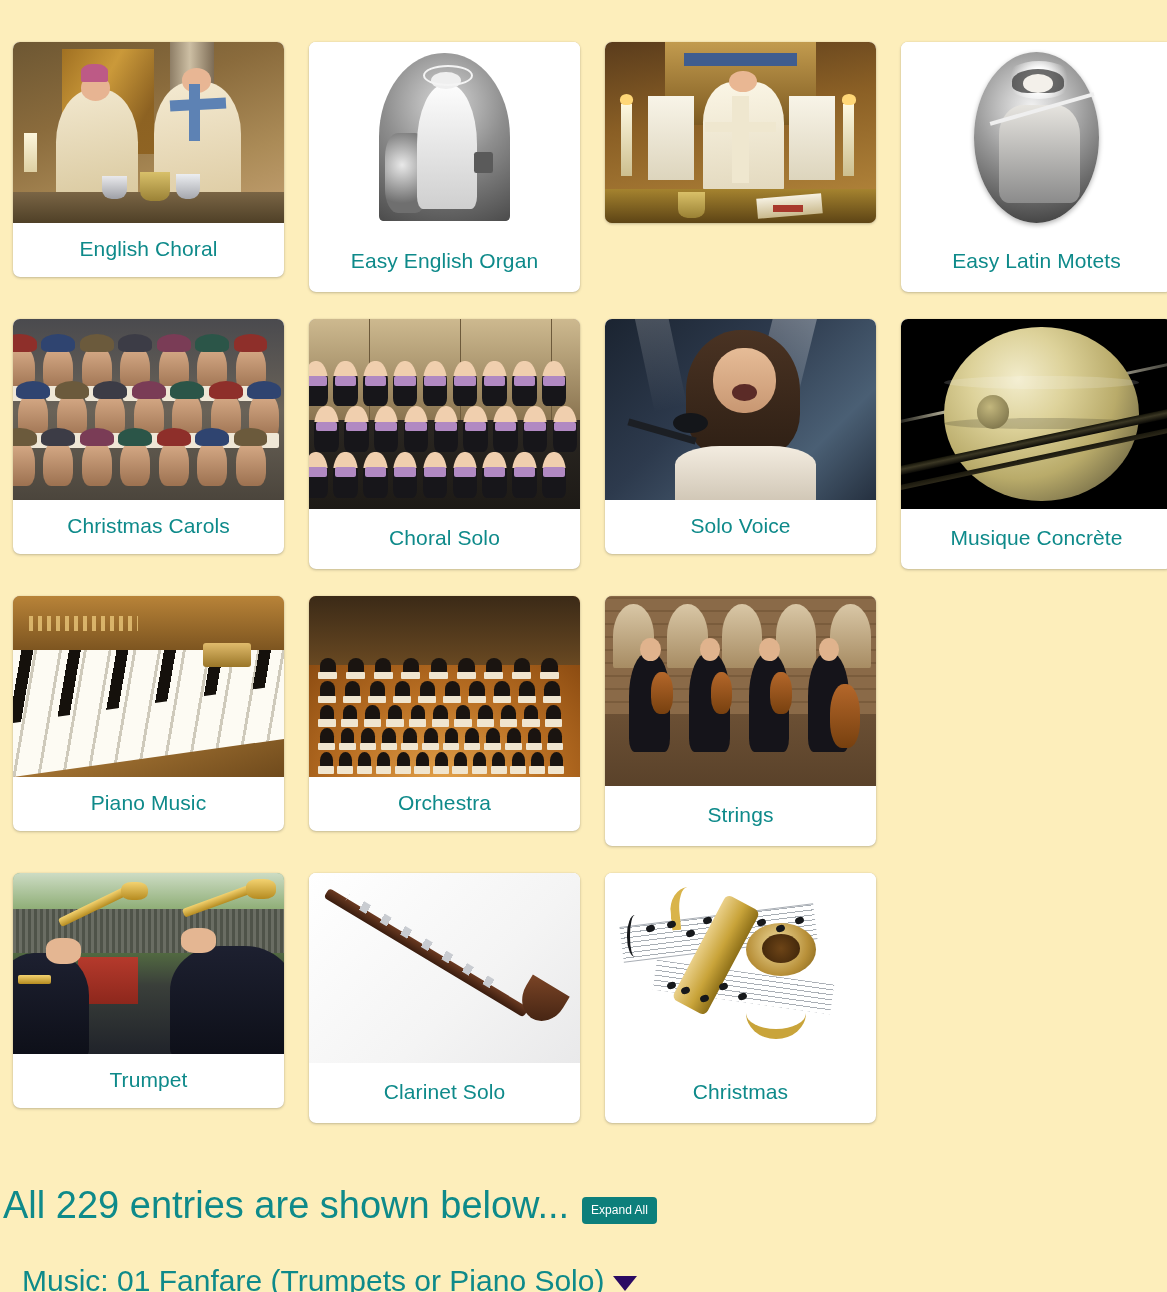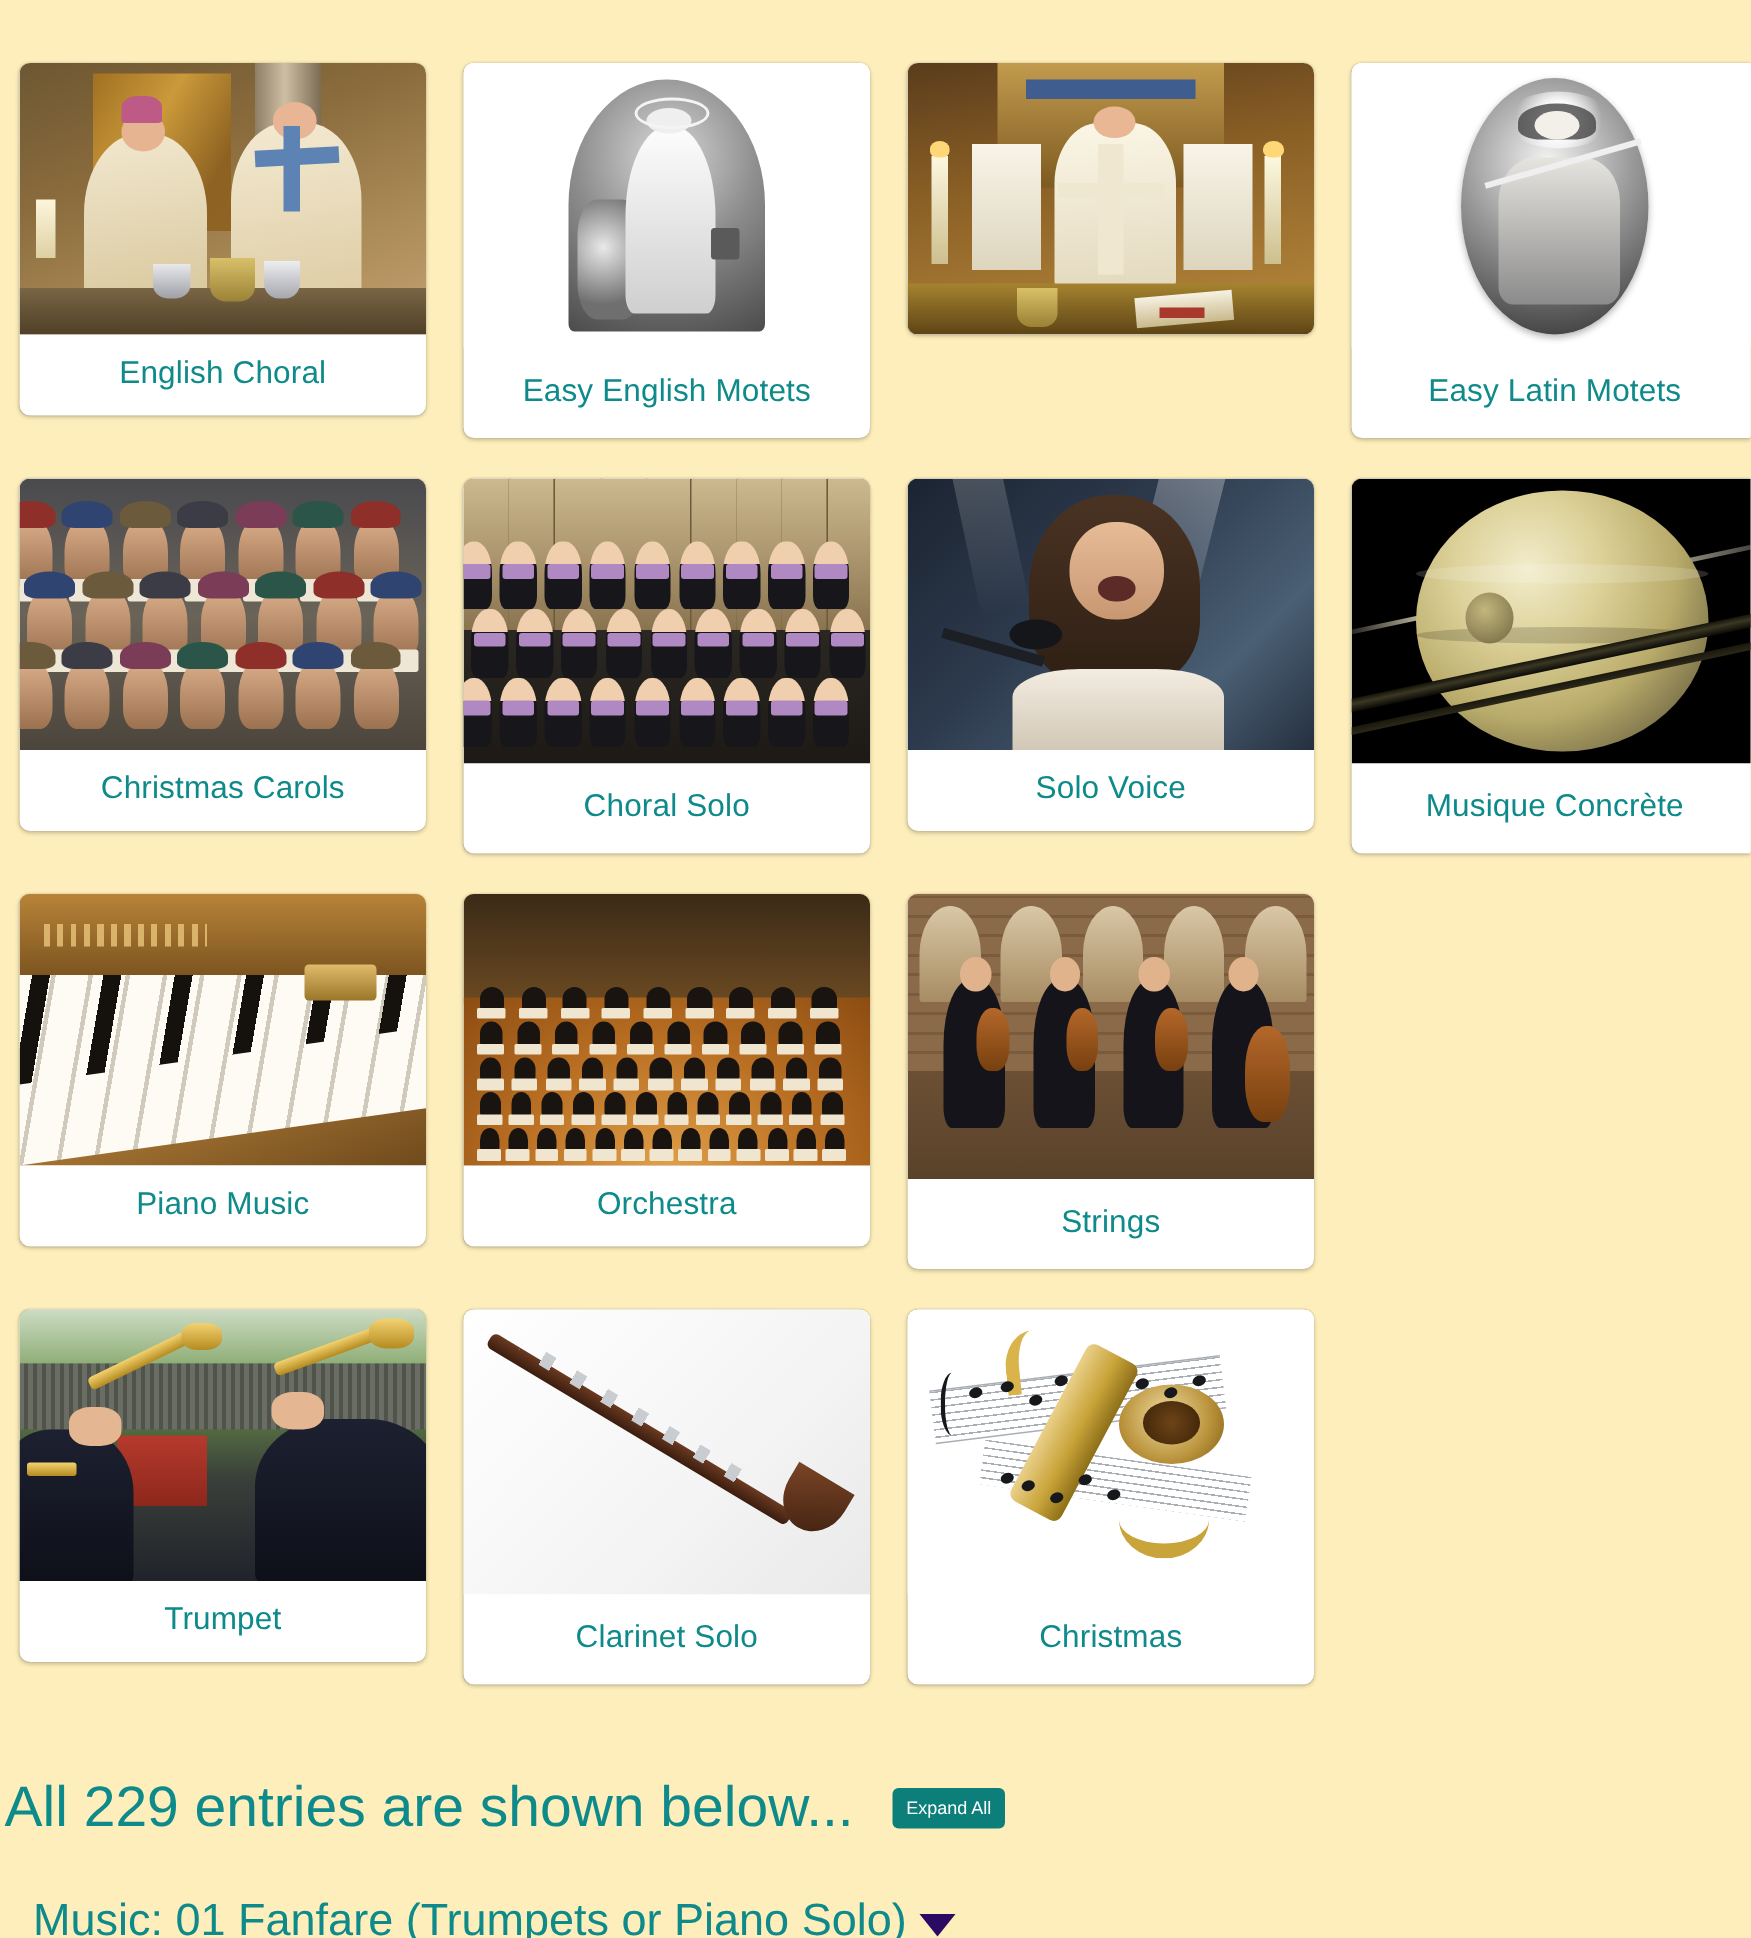--- a/index.html
+++ b/index.html
@@ -315,22 +315,22 @@
      border-left:3px solid #16181b; border-radius:50%; }
   .art-sax .note { background:#16181b; border-radius:50%; width:9px; height:7px;
      transform: rotate(-18deg); }
 
   
   #entries-heading-row {
     position: absolute;
     left: 0;
     top: 1186px;
     display: flex;
-    align-items: center;
-    gap: 26px;
+    align-items: flex-end;
+    gap: 13px;
     padding-left: 3px;
   }
   #entries-heading {
     color: #0e8a8a;
     font-size: 38px;
     line-height: 1;
     font-weight: 400;
     white-space: nowrap;
   }
   #expand-all-button {
@@ -403,21 +403,21 @@
       <div class="card-thumb contain">
         <div class="art art-motet-en">
           <div class="arch"></div>
             <div class="foliage"></div>
           <div class="robe"></div>
             <div class="head"></div>
             <div class="halo"></div>
             <div class="lamp"></div>
         </div>
       </div>
-      <div class="card-caption tall">Easy English Motets</div>
+      <div class="card-caption tall">Easy English Organ</div>
     </div>
 
     <div class="card h-cover">
       <div class="card-thumb">
         <div class="art art-latin-mass">
           <div class="reredos"></div>
             <div class="banner"></div>
           <div class="cloth1"></div>
             <div class="cloth2"></div>
           <div class="candleL"></div>

